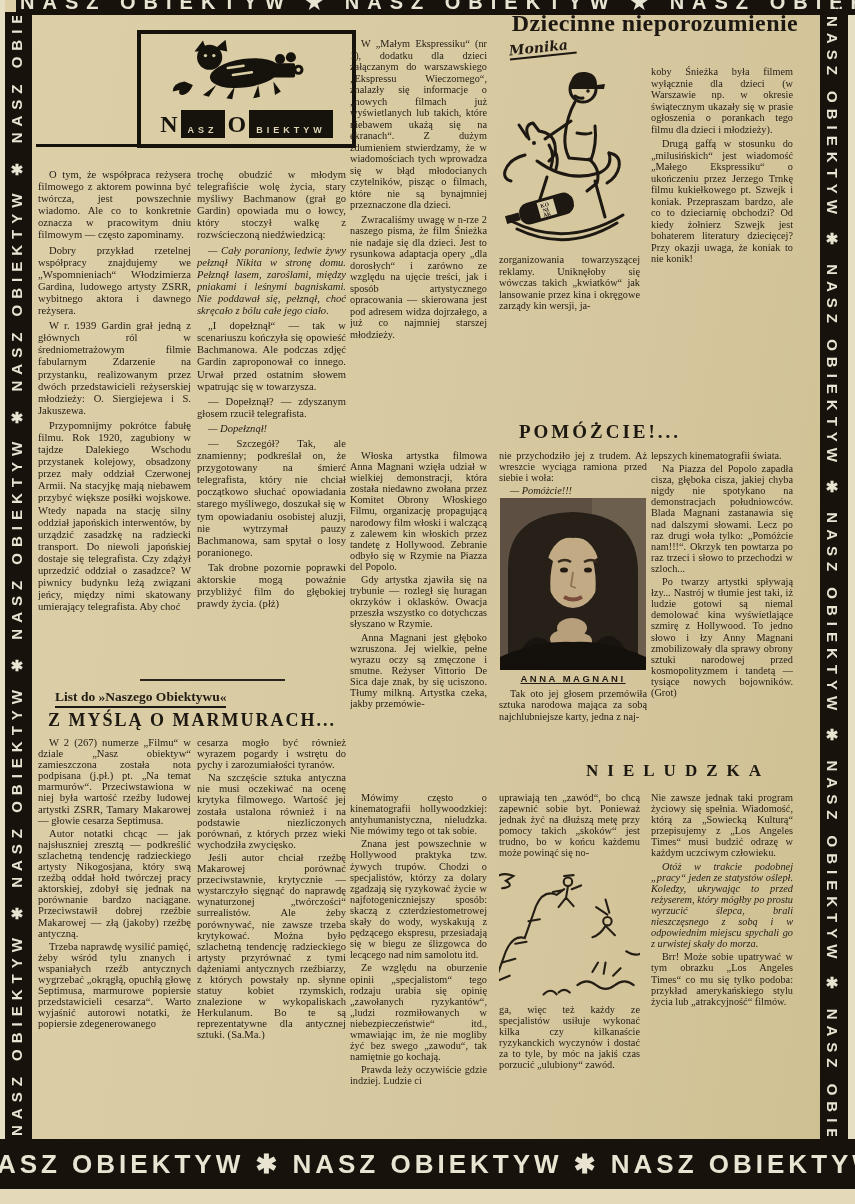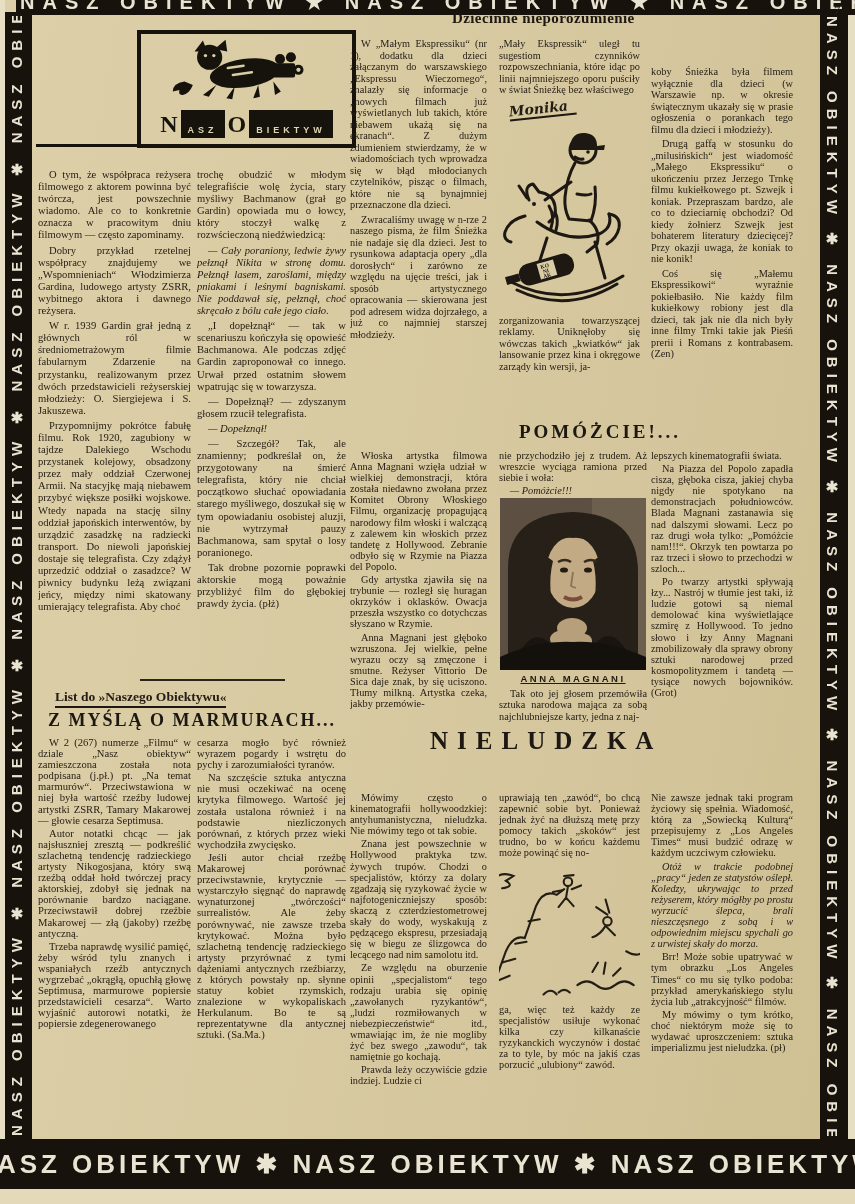--- a/index.html
+++ b/index.html
@@ -30,25 +30,25 @@
       display:flex;flex-direction:column;align-items:center;justify-content:space-between;padding:4px 6px 6px;}
   #logo-box svg{display:block;}
   .logo-row{display:flex;align-items:center;gap:3px;}
   .logo-big{font:bold 24px "Liberation Serif",serif;color:#16120c;line-height:1;}
   .logo-bar{background:#16120c;color:#ded5b4;font:bold 9px "Liberation Sans",sans-serif;
       letter-spacing:4px;padding:16px 7px 3px;line-height:1;}
   
   .h-serif{font-family:"Liberation Serif",serif;font-weight:bold;color:#1d1812;}
   #akt-rule{left:36px;top:144px;width:310px;height:3px;background:#16120c;}
   #akt-title{left:46px;top:148px;width:306px;font:bold italic 21px "DejaVu Serif",serif;font-style:italic;letter-spacing:.5px;}
-  #dz-title{left:452px;top:10px;width:346px;text-align:left;font-size:15px;letter-spacing:.4px;font-family:Liberation Serif, serif;}
+  #dz-title{left:452px;top:10px;width:346px;text-align:right;font-size:24px;letter-spacing:.4px;font-family:Liberation Serif, serif;}
   #po-title{left:430px;top:421px;width:340px;text-align:center;font-size:19px;letter-spacing:3px;}
   #mar-kicker{left:55px;top:689px;font:bold 13.5px "Liberation Serif",serif;border-bottom:2px solid #1d1812;padding-bottom:1px;}
   #mar-title{left:38px;top:710px;width:308px;text-align:center;font-size:18px;letter-spacing:2px;}
-  #ni-title{left:430px;top:727px;width:340px;text-align:left;font-size:25px;letter-spacing:9px;}
+  #ni-title{left:430px;top:761px;width:340px;text-align:right;font-size:17px;letter-spacing:9px;}
   
   .col{position:absolute;text-align:justify;overflow:hidden;}
   .col p{margin:0 0 3px;text-indent:11px;line-height:12.1px;}
   .col p.cont{text-indent:0;}
   .col p.ital{font-style:italic;}
   .cleft{font-size:10.6px;}
   .cright{font-size:10.3px;}
   .cright p{line-height:11.5px;}
   .ctight p{line-height:11.1px;margin-bottom:2px;}
   #wsp-col1{left:38px;top:169px;width:153px;height:508px;}
@@ -139,21 +139,20 @@
     <p>Tak drobne pozornie poprawki aktorskie mogą poważnie przybliżyć film do głębokiej prawdy życia. (płż)</p>
   </div>
   <div class="abs" id="akt-divider"></div>
 
   <div class="abs h-serif" id="dz-title">Dziecinne nieporozumienie</div>
   <div class="col cright" id="dz-col1">
     <p>W „Małym Ekspressiku“ (nr 1), dodatku dla dzieci załączanym do warszawskiego „Ekspressu Wieczornego“, znalazły się informacje o „nowych filmach już wyświetlanych lub takich, które niebawem ukażą się na ekranach“. Z dużym zdumieniem stwierdzamy, że w wiadomościach tych wprowadza się w błąd młodocianych czytelników, pisząc o filmach, które nie są bynajmniej przeznaczone dla dzieci.</p>
     <p>Zwracaliśmy uwagę w n-rze 2 naszego pisma, że film Śnieżka nie nadaje się dla dzieci. Jest to rysunkowa adaptacja opery „dla dorosłych“ i zarówno ze względu na ujęcie treści, jak i sposób artystycznego opracowania — skierowana jest pod adresem widza dojrzałego, a już co najmniej starszej młodzieży.</p>
   </div>
   <div class="col cright" id="dz-col2">
-    <p class="cont">„Mały Ekspressik“ uległ tu sugestiom czynników rozpowszechniania, które idąc po linii najmniejszego oporu puściły w świat Śnieżkę bez właściwego</p>
     <span id="monika-sig">Monika</span>
     <svg class="cartoon" width="150" height="195" viewBox="0 0 150 195" style="margin-left:-8px;">
       <g fill="none" stroke="#1d1812" stroke-width="3" stroke-linecap="round" stroke-linejoin="round">
         <path d="M38,80 q-6,-14 4,-16 l6,8 q14,2 16,14 q2,10 -6,16"></path>
         <path d="M36,78 l-8,-12"></path>
         <path d="M34,96 q-16,4 -20,16 q-2,8 6,10"></path>
         <path d="M58,86 q6,10 2,22 M64,92 q4,8 1,18"></path>
         <circle cx="92" cy="30" r="13"></circle>
         <circle cx="97" cy="32" r="1.8" fill="#1d1812" stroke="none"></circle>
         <path d="M84,37 q4,3 8,2"></path>
@@ -176,21 +175,20 @@
         <text x="35" y="9" font-size="5.5" font-weight="bold" fill="#1d1812">KO</text>
         <text x="36" y="14" font-size="5.5" font-weight="bold" fill="#1d1812">NI</text>
         <text x="35" y="18.6" font-size="5.5" font-weight="bold" fill="#1d1812">AK</text>
       </g>
     </svg>
     <p class="cont">zorganizowania towarzyszącej reklamy. Uniknęłoby się wówczas takich „kwiatków“ jak lansowanie przez kina i okręgowe zarządy kin wersji, ja-</p>
   </div>
   <div class="col cright" id="dz-col3">
     <p class="cont">koby Śnieżka była filmem wyłącznie dla dzieci (w Warszawie np. w okresie świątecznym ukazały się w prasie ogłoszenia o porankach tego filmu dla dzieci i młodzieży).</p>
     <p>Drugą gaffą w stosunku do „milusińskich“ jest wiadomość „Małego Ekspressiku“ o ukończeniu przez Jerzego Trnkę filmu kukiełkowego pt. Szwejk i koniak. Przepraszam bardzo, ale co to dzieciarnię obchodzi? Od kiedy żołnierz Szwejk jest bohaterem literatury dziecięcej? Przy okazji uwaga, że koniak to nie konik!</p>
-    <p>Coś się „Małemu Ekspressikowi“ wyraźnie pokiełbasiło. Nie każdy film kukiełkowy robiony jest dla dzieci, tak jak nie dla nich były inne filmy Trnki takie jak Pieśń prerii i Romans z kontrabasem. (Zen)</p>
   </div>
 
   <div class="abs h-serif" id="po-title">POMÓŻCIE!...</div>
   <div class="col cright ctight" id="po-col1">
     <p>Włoska artystka filmowa Anna Magnani wzięła udział w wielkiej demonstracji, która została niedawno zwołana przez Komitet Obrony Włoskiego Filmu, organizację propagującą narodowy film włoski i walczącą z zalewem kin włoskich przez tandetę z Hollywood. Zebranie odbyło się w Rzymie na Piazza del Popolo.</p>
     <p>Gdy artystka zjawiła się na trybunie — rozległ się huragan okrzyków i oklasków. Owacja przeszła wszystko co dotychczas słyszano w Rzymie.</p>
     <p>Anna Magnani jest głęboko wzruszona. Jej wielkie, pełne wyrazu oczy są zmęczone i smutne. Reżyser Vittorio De Sica daje znak, by się uciszono. Tłumy milkną. Artystka czeka, jakby przemówie-</p>
   </div>
   <div class="col cright ctight" id="po-col2">
     <p class="cont">nie przychodziło jej z trudem. Aż wreszcie wyciąga ramiona przed siebie i woła:</p>
@@ -264,16 +262,15 @@
         <path d="M148,96 q10,6 16,2"></path>
         <path d="M60,142 q8,-8 14,0 M76,140 q6,-6 12,0"></path>
       </g>
     </svg>
     <p class="cont">ga, więc też każdy ze specjalistów usiłuje wykonać kilka czy kilkanaście ryzykanckich wyczynów i dostać za to tyle, by móc na jakiś czas porzucić „ulubiony“ zawód.</p>
   </div>
   <div class="col cright ctight" id="ni-col3">
     <p class="cont">Nie zawsze jednak taki program życiowy się spełnia. Wiadomość, którą za „Sowiecką Kulturą“ przepisujemy z „Los Angeles Times“ musi budzić odrazę w każdym uczciwym człowieku.</p>
     <p class="ital">Otóż w trakcie podobnej „pracy“ jeden ze statystów oślepł. Koledzy, ukrywając to przed reżyserem, który mógłby po prostu wyrzucić ślepca, brali nieszczęsnego z sobą i w odpowiednim miejscu spychali go z urwistej skały do morza.</p>
     <p>Brr! Może sobie upatrywać w tym obrazku „Los Angeles Times“ co mu się tylko podoba: przykład amerykańskiego stylu życia lub „atrakcyjność“ filmów.</p>
-    <p>My mówimy o tym krótko, choć niektórym może się to wydawać uproszczeniem: sztuka imperializmu jest nieludzka. (pł)</p>
   </div>
 
 </div>
 
 </body></html>

